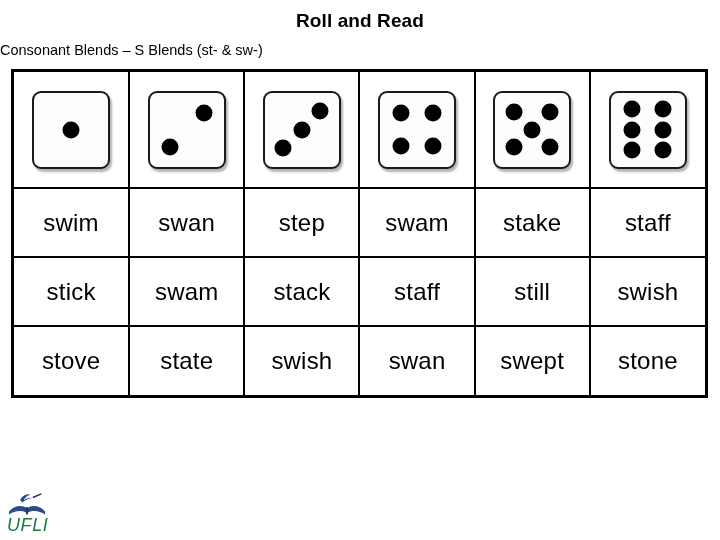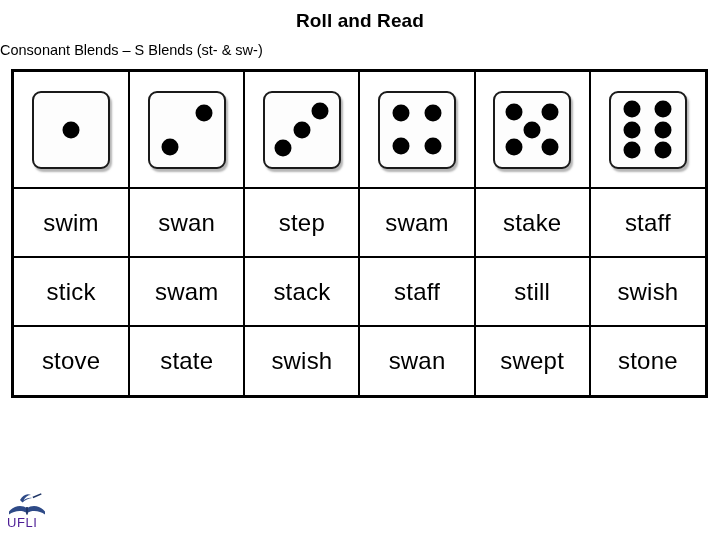--- a/index.html
+++ b/index.html
@@ -124,24 +124,25 @@
     left: 6px;
     top: 492px;
     width: 60px;
     height: 42px;
   }
   .logo svg { display: block; }
   .logo-text {
     position: absolute;
     left: 1px;
     top: 23px;
-    font-size: 13px;
+    font-size: 18px;
     letter-spacing: 0.6px;
-    color: #4c1d95;
+    color: #15803d;
     font-family: "Liberation Sans", sans-serif;
+    font-style: italic;
   }
 </style>
 </head>
 <body>
 
 <div class="page">
 
   <div class="title">Roll and Read</div>
   <div class="subtitle">Consonant Blends – S Blends (st- &amp; sw-)</div>
 

